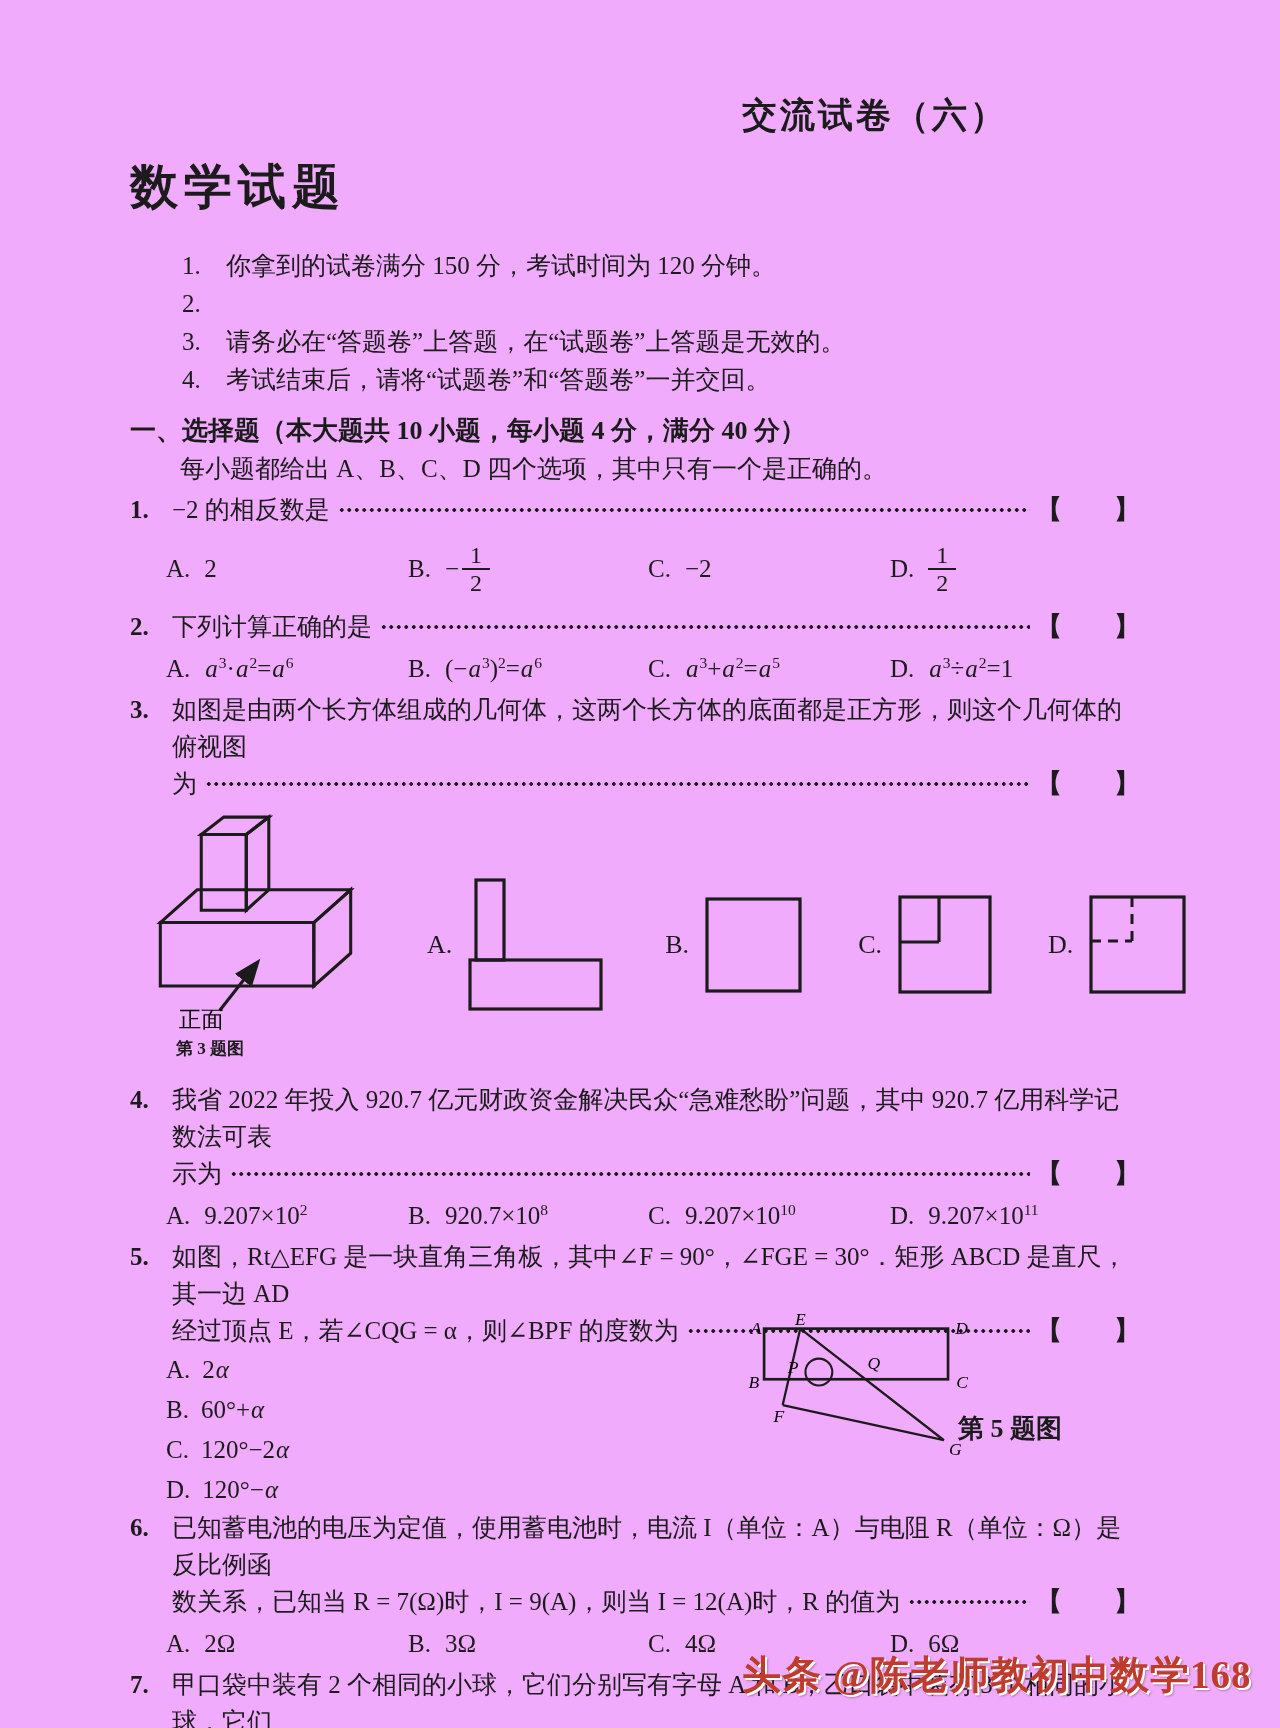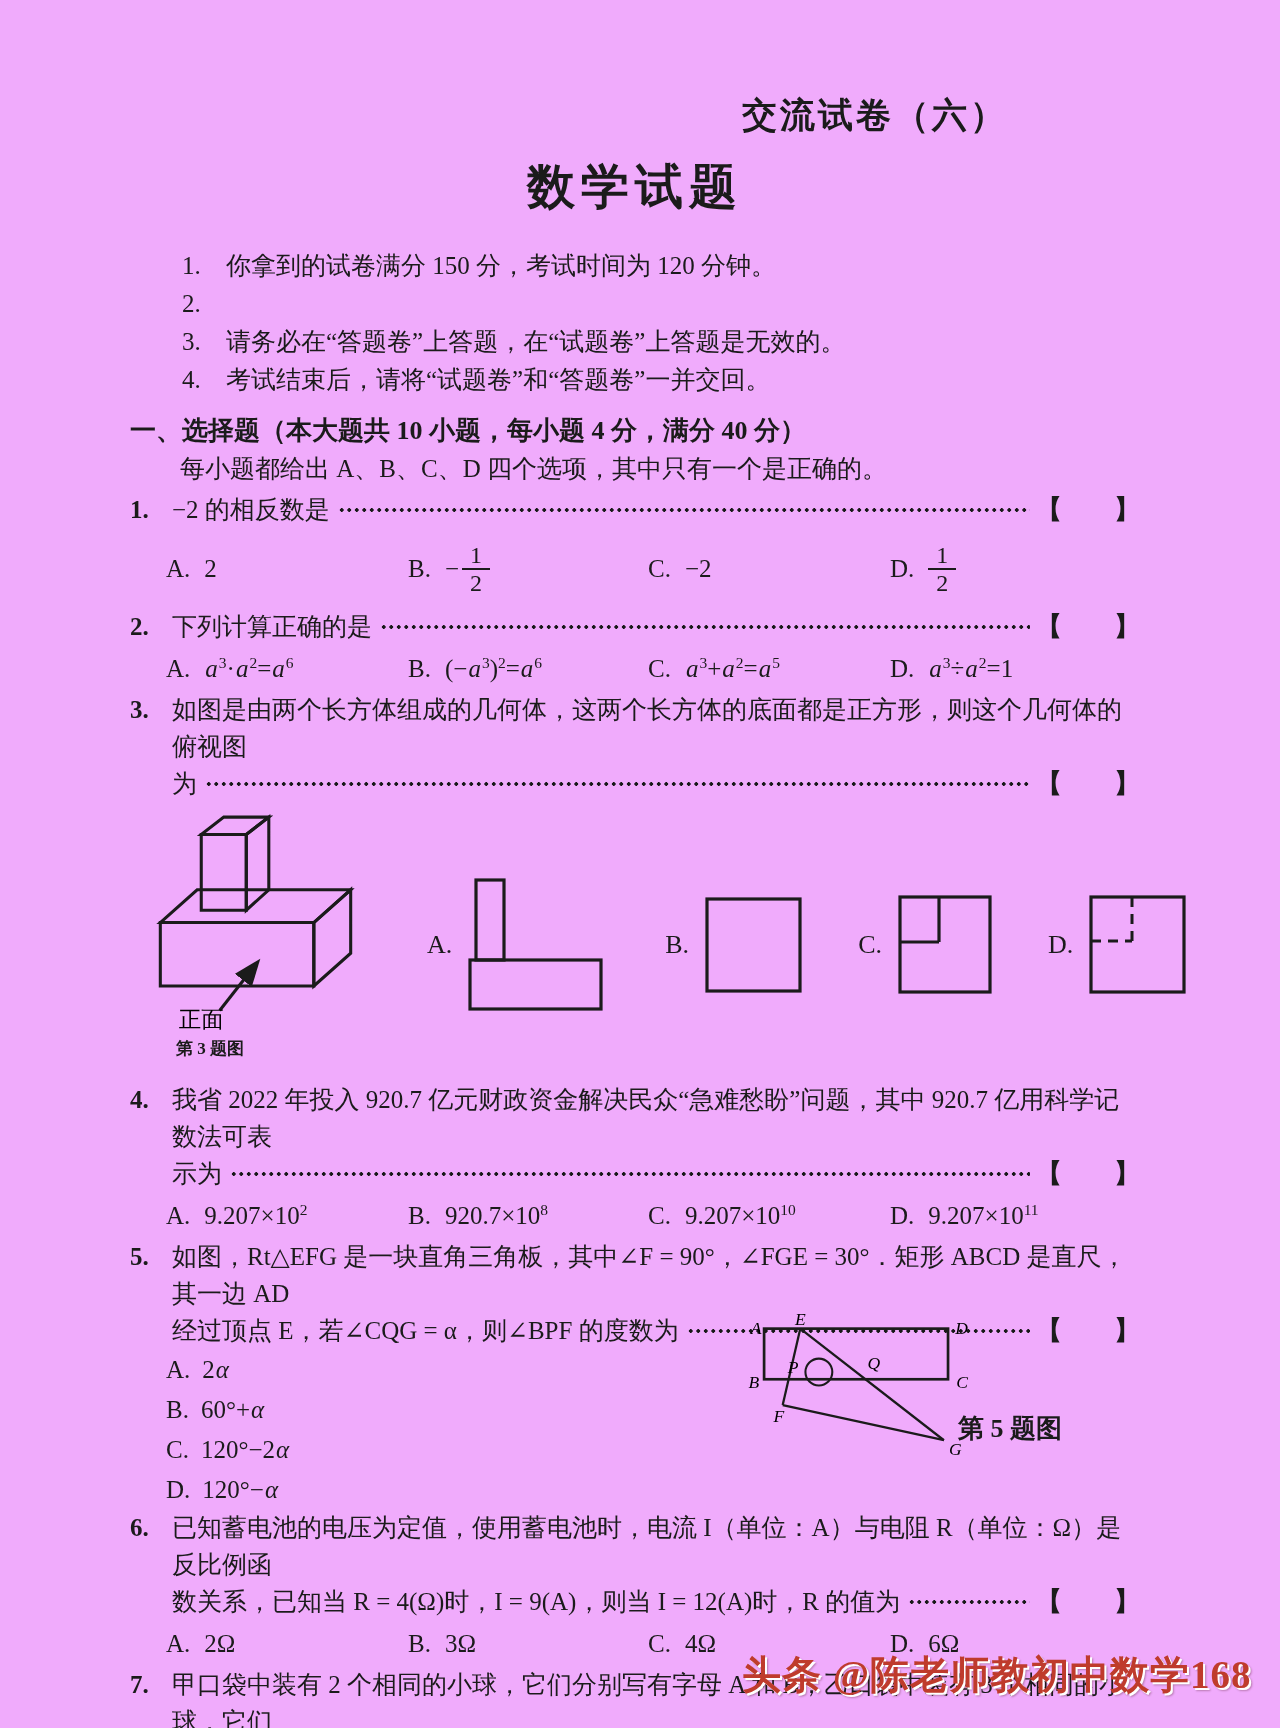--- a/index.html
+++ b/index.html
@@ -12,21 +12,21 @@
     overflow:hidden;
   }
   .content{padding:92px 140px 0 130px;}
   .paper-label{
     text-align:right;
     padding-right:132px;
     font-size:35px;font-weight:bold;letter-spacing:3px;
   }
   .title{
     margin:16px 0 12px 0;
-    text-align:center;
+    text-align:left;
     font-size:48px;font-weight:bold;letter-spacing:6px;
   }
   #notices{margin:28px 0 0 52px;}
   .notice{display:flex;line-height:38px;font-size:25px;}
   .notice-no{flex:0 0 44px;}
   .sec-head{margin-top:13px;font-size:26px;font-weight:bold;line-height:38px;}
   .sec-note{margin-left:50px;font-size:25px;line-height:37px;}
   #questions{margin-top:4px;}
   .question{font-size:25px;line-height:37px;}
   .q-first,.q-cont{display:flex;align-items:baseline;}
@@ -316,21 +316,21 @@
             <span class="opt-label">D.</span>
             <span class="opt-val">120°−<i>α</i></span>
           </div>
         </div>
         <div class="question">
           <div class="q-first">
             <span class="qno">6.</span>
             <span class="qtext">已知蓄电池的电压为定值，使用蓄电池时，电流 I（单位：A）与电阻 R（单位：Ω）是反比例函</span>
           </div>
           <div class="q-cont leads">
-            <span class="qtext">数关系，已知当 R = 4(Ω)时，I = 9(A)，则当 I = 12(A)时，R 的值为</span>
+            <span class="qtext">数关系，已知当 R = 7(Ω)时，I = 9(A)，则当 I = 12(A)时，R 的值为</span>
             <span class="leader"></span>
             <span class="bracket">【　　】</span>
           </div>
           <div class="opts">
             <span class="opt">
               <span class="opt-label">A.</span>
               <span class="opt-val">2Ω</span>
             </span>
             <span class="opt">
               <span class="opt-label">B.</span>

